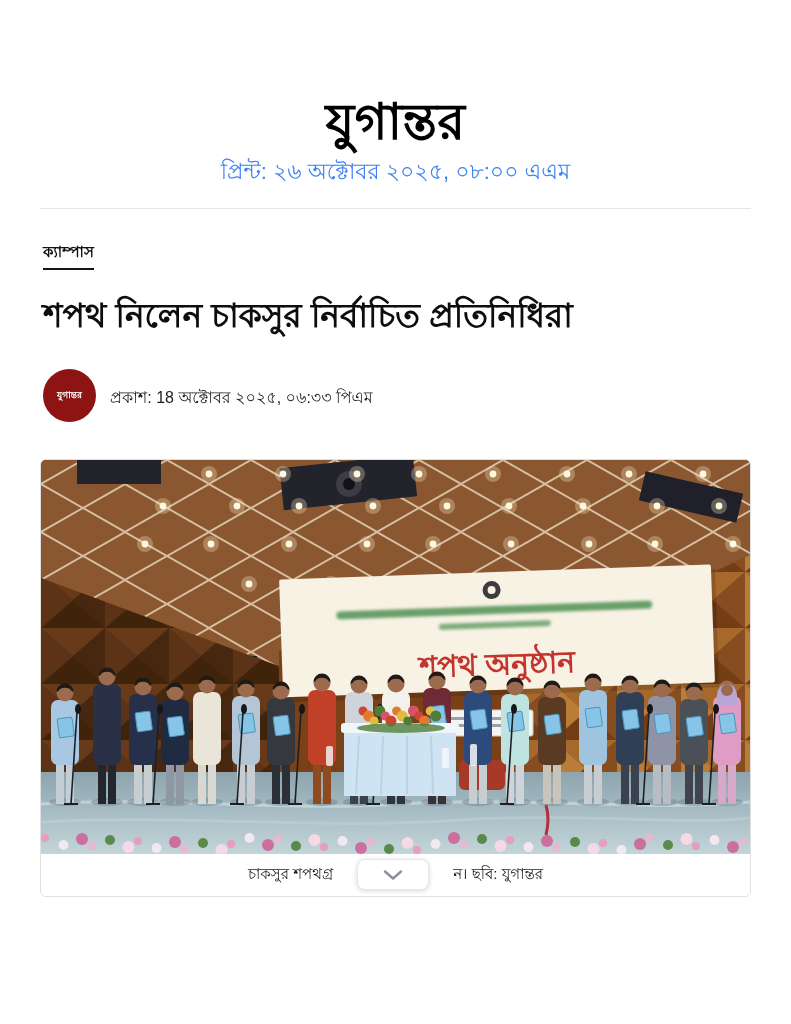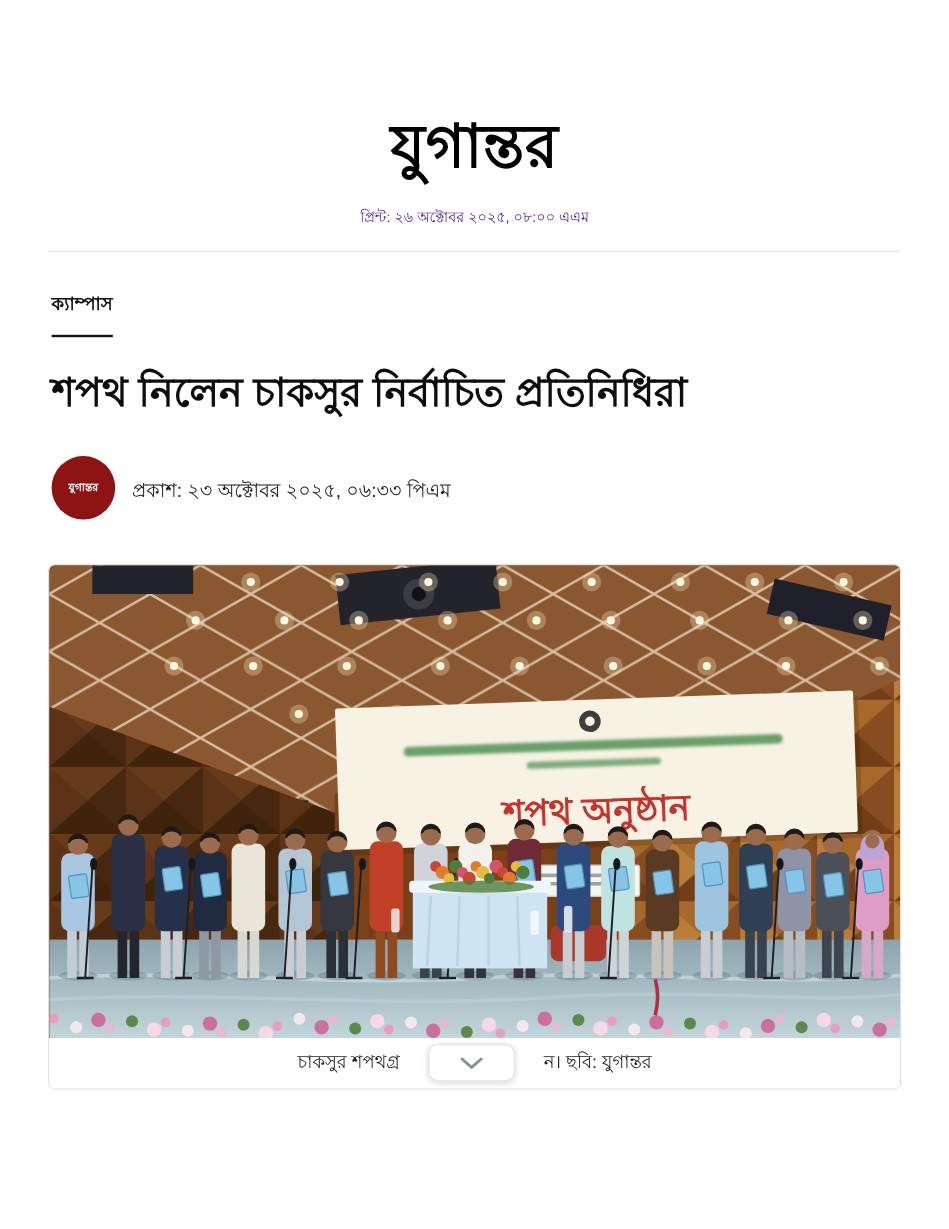--- a/index.html
+++ b/index.html
@@ -3,25 +3,25 @@
 <meta charset="utf-8">
 <style>
   html,body{margin:0;padding:0;}
   body{
     width:791px;height:1024px;background:#ffffff;
     font-family:"Liberation Sans","DejaVu Sans",sans-serif;color:#111;
     position:relative;overflow:hidden;
   }
   .masthead{padding-top:96px;text-align:center;}
   .logo{font-size:50px;font-weight:bold;letter-spacing:0.5px;line-height:1.05;color:#000;display:inline-block;}
-  .print-line{margin-top:23px;font-size:12px;color:#4c1d95;}
+  .print-line{margin-top:5px;font-size:22px;color:#3b82f6;}
   .top-divider{border:0;border-top:1px solid #e6e6e6;margin:17px 40px 0 40px;}
   .content{padding:0 43px;}
   .category{display:inline-block;margin-top:31px;font-size:15px;font-weight:bold;color:#111;
-    border-bottom:2px solid #141414;padding-bottom:13px;text-decoration:none;}
+    border-bottom:2px solid #141414;padding-bottom:3px;text-decoration:none;}
   .headline{margin:25px 0 0 0;font-size:33px;font-weight:bold;line-height:1.25;color:#0d0d0d;}
   .author-row{display:flex;align-items:center;gap:14px;margin-top:33px;}
   .avatar{width:53px;height:53px;border-radius:50%;background:#8e1313;color:#fff;
     display:flex;align-items:center;justify-content:center;font-size:9px;font-weight:bold;flex:0 0 auto;}
   .author-name{font-size:17px;font-weight:bold;color:#111;}
   .published{font-size:16px;margin-top:6px;color:#1c1c1c;}
   .figure-card{margin:37px 40px 0 40px;border:1px solid #e0e0e0;border-radius:6px;overflow:hidden;background:#fff;}
   .photo-svg{display:block;width:709px;height:394px;background:#7a4a26;}
   .caption-bar{height:42px;background:#fff;display:flex;align-items:center;justify-content:center;gap:24px;font-size:15px;color:#1c1c1c;}
   .expand-btn{width:72px;height:31px;background:#fff;border:1px solid #e7e7e7;border-radius:8px;
@@ -38,21 +38,21 @@
 
 <hr class="top-divider">
 
 <main class="content">
   <a class="category">ক্যাম্পাস</a>
   <h1 class="headline">শপথ নিলেন চাকসুর নির্বাচিত প্রতিনিধিরা</h1>
 
   <div class="author-row">
     <div class="avatar">যুগান্তর</div>
     <div>
-      <div class="published">প্রকাশ: ২৩ অক্টোবর ২০২৫, ০৬:৩৩ পিএম</div>
+      <div class="published">প্রকাশ: 18 অক্টোবর ২০২৫, ০৬:৩৩ পিএম</div>
     </div>
   </div>
 </main>
 
 <figure class="figure-card" style="margin-top:37px">
   <svg class="photo-svg" viewBox="0 0 709 394" preserveAspectRatio="none" aria-hidden="true">
     <defs>
       <pattern id="pCeil" width="84" height="48" patternUnits="userSpaceOnUse">
         <rect width="84" height="48" fill="#8a5730"></rect>
         <path d="M0,24 L42,0 L84,24 L42,48 Z" fill="none" stroke="#ead9bf" stroke-width="2" opacity="0.8"></path>

